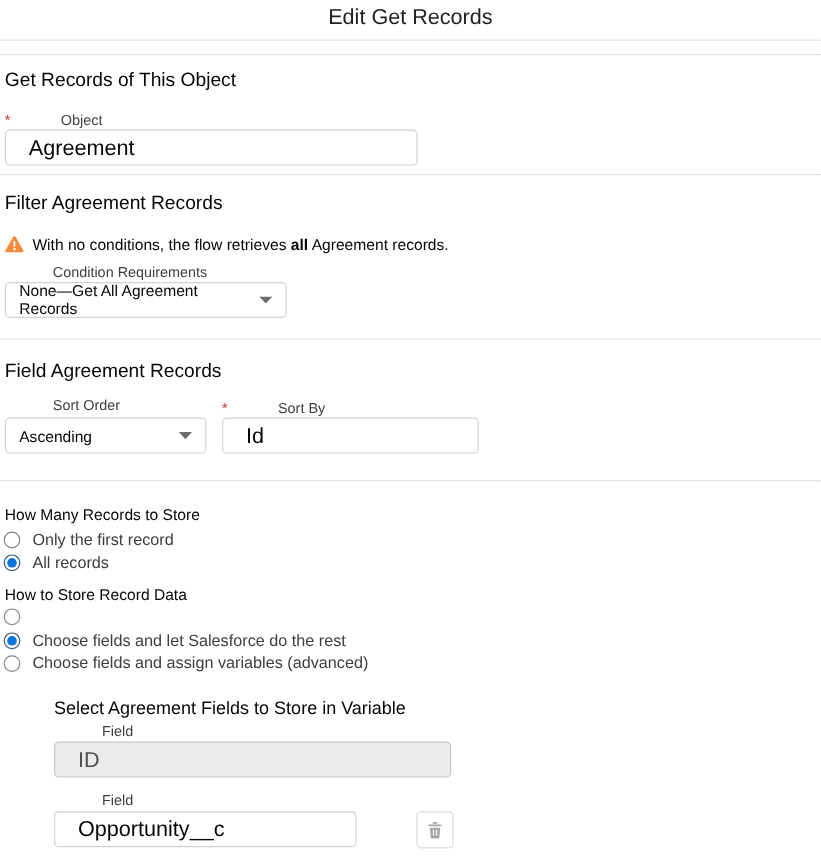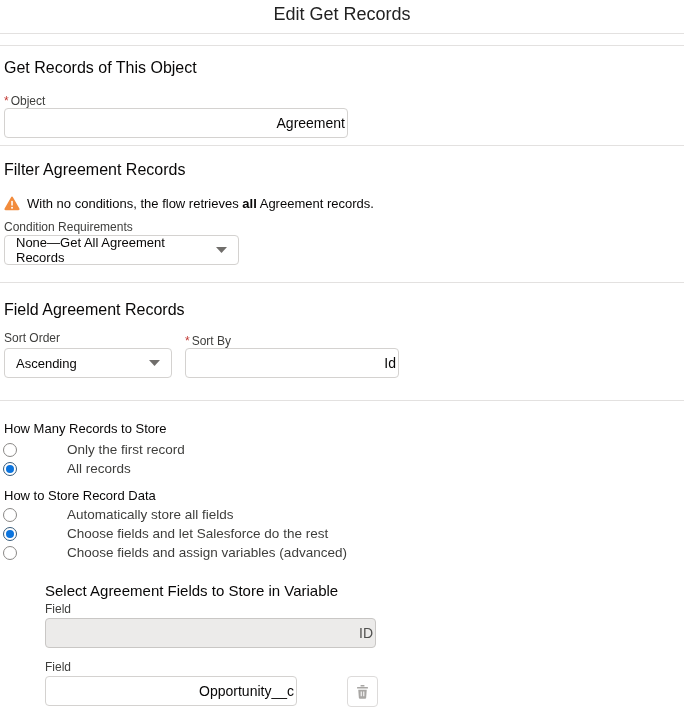--- a/index.html
+++ b/index.html
@@ -24,34 +24,34 @@
   }
   .section-heading {
     left: 4px;
     font-size: 16px;
     color: #080707;
     font-weight: 400;
   }
   .field-label {
     font-size: 12px;
     color: #3e3e3c;
+    margin-left: 40px;
   }
   .req-star { color: #c23934; margin-right: 2px; font-size: 12px; }
   .text-input {
     border: 1px solid #d4d2d0;
     border-radius: 4px;
     background: #ffffff;
     font-family: "Liberation Sans", sans-serif;
-    font-size: 14px;
-    color: #080707;
-    padding: 0 2px;
+    font-size: 18px;
+    color: #080707;
+    padding: 0 19px;
     height: 30px;
     width: 100%;
     outline: none;
-    text-align: right;
   }
   .text-input.disabled {
     background: #ecebea;
     border-color: #c9c7c5;
     color: #50504e;
   }
   .combobox {
     border: 1px solid #d4d2d0;
     border-radius: 4px;
     background: #ffffff;
@@ -93,21 +93,21 @@
   }
   .radio.selected { border-color: #355a7a; }
   .radio.selected::after {
     content: "";
     position: absolute;
     left: 2px; top: 2px;
     width: 8px; height: 8px;
     border-radius: 50%;
     background: #0b74de;
   }
-  .radio-label { font-size: 13.5px; color: #3e3e3c; margin-left: 40px; }
+  .radio-label { font-size: 13.5px; color: #3e3e3c; }
   .sub-heading {
     font-size: 15px;
     color: #080707;
   }
   .icon-button {
     width: 31px; height: 31px;
     border: 1px solid #dddbda;
     border-radius: 4px;
     background: #ffffff;
     display: flex;
@@ -185,21 +185,20 @@
   <span class="radio-label">Only the first record</span>
 </div>
 <div class="abs radio-row" style="top:461px; left:3px">
   <span class="radio selected"></span>
   <span class="radio-label">All records</span>
 </div>
 
 <div class="abs group-label" style="top:488px; left:4px">How to Store Record Data</div>
 <div class="abs radio-row" style="top:507px; left:3px">
   <span class="radio"></span>
-  <span class="radio-label">Automatically store all fields</span>
 </div>
 <div class="abs radio-row" style="top:526px; left:3px">
   <span class="radio selected"></span>
   <span class="radio-label">Choose fields and let Salesforce do the rest</span>
 </div>
 <div class="abs radio-row" style="top:545px; left:3px">
   <span class="radio"></span>
   <span class="radio-label">Choose fields and assign variables (advanced)</span>
 </div>
 

